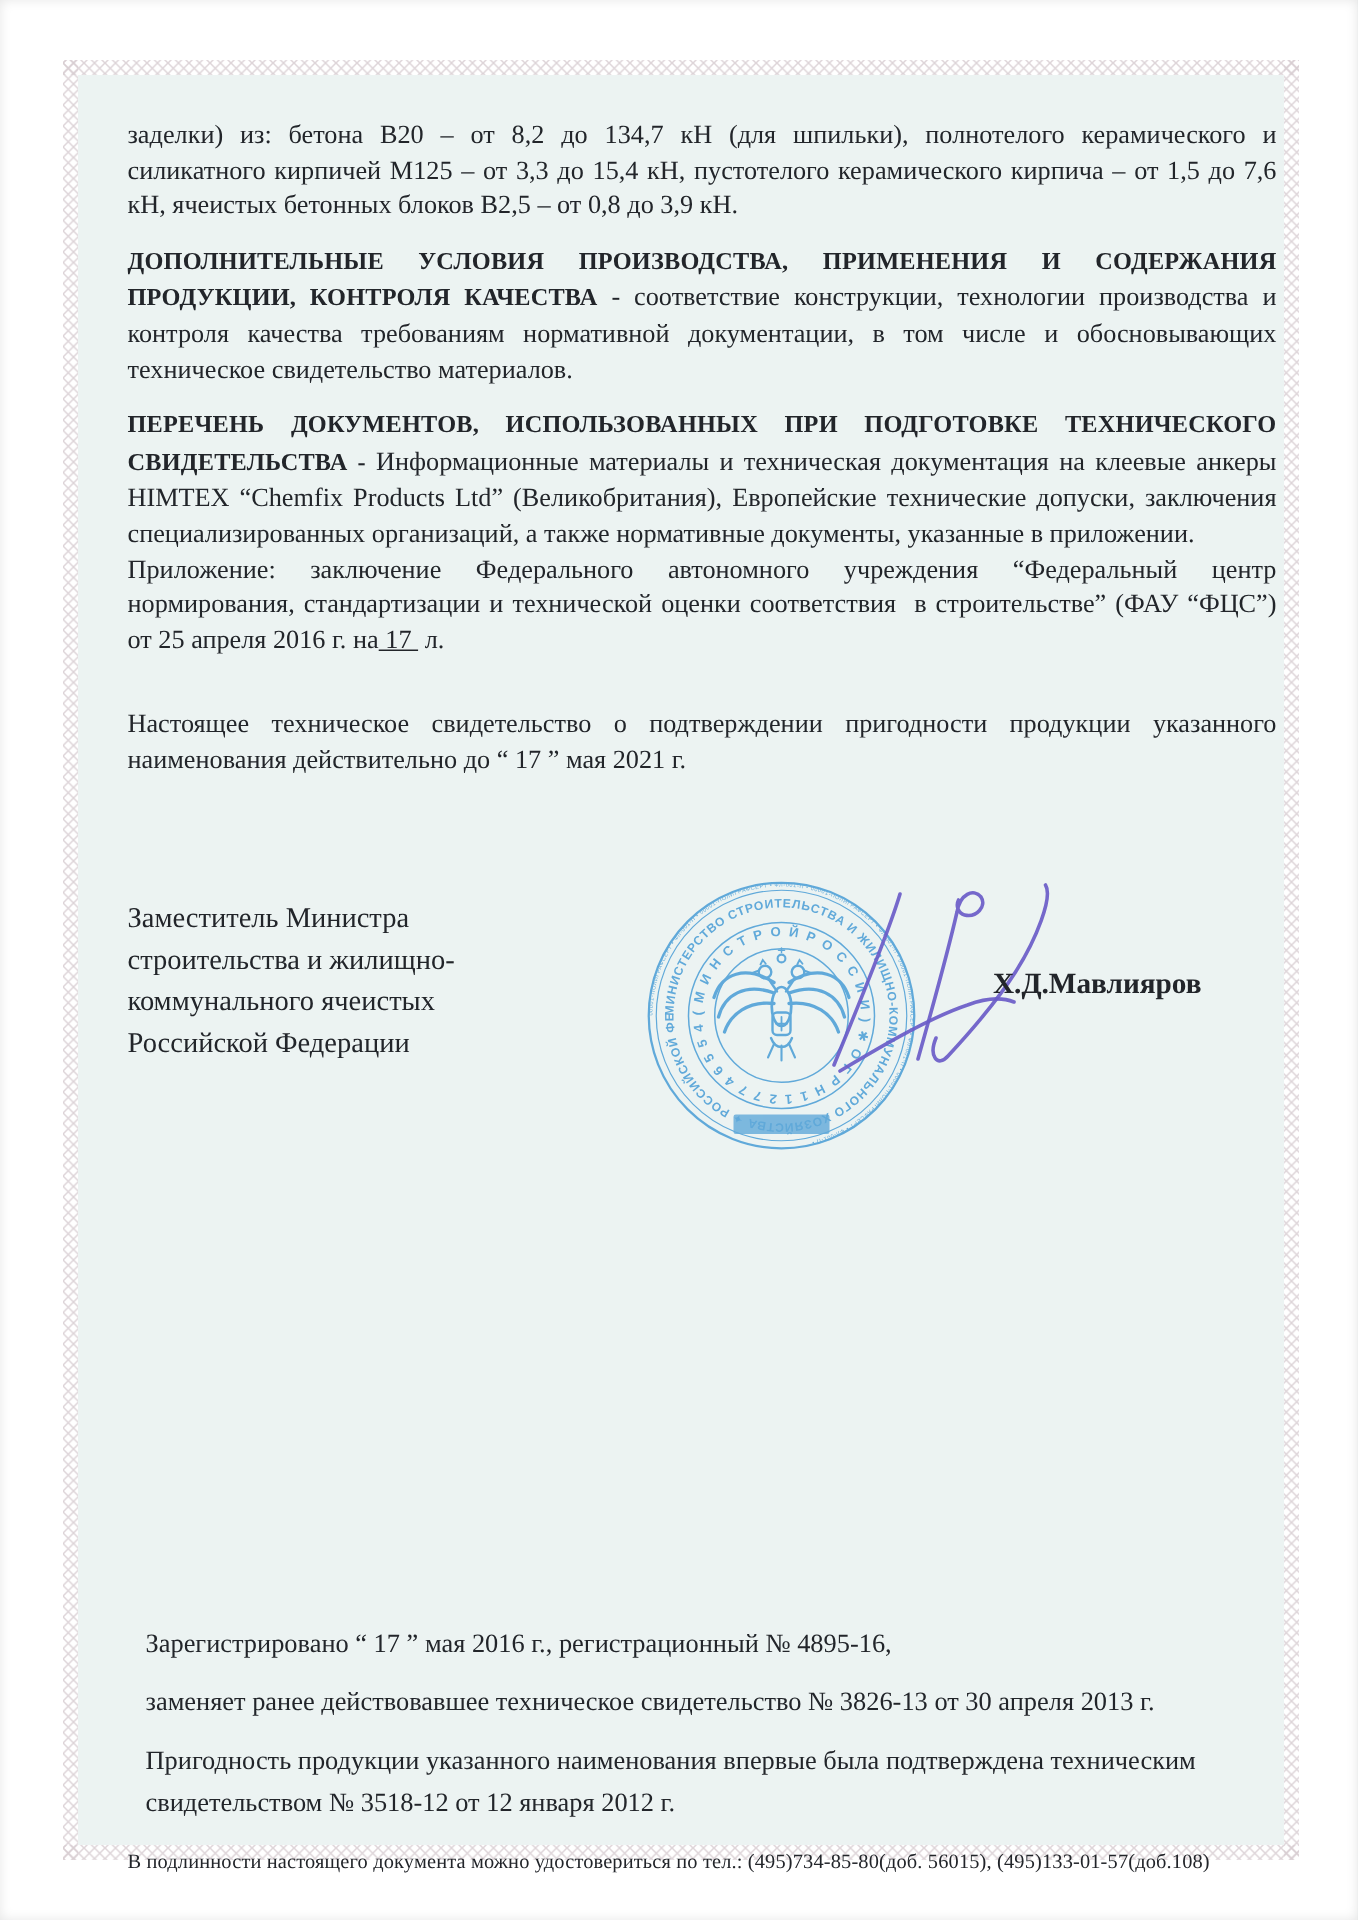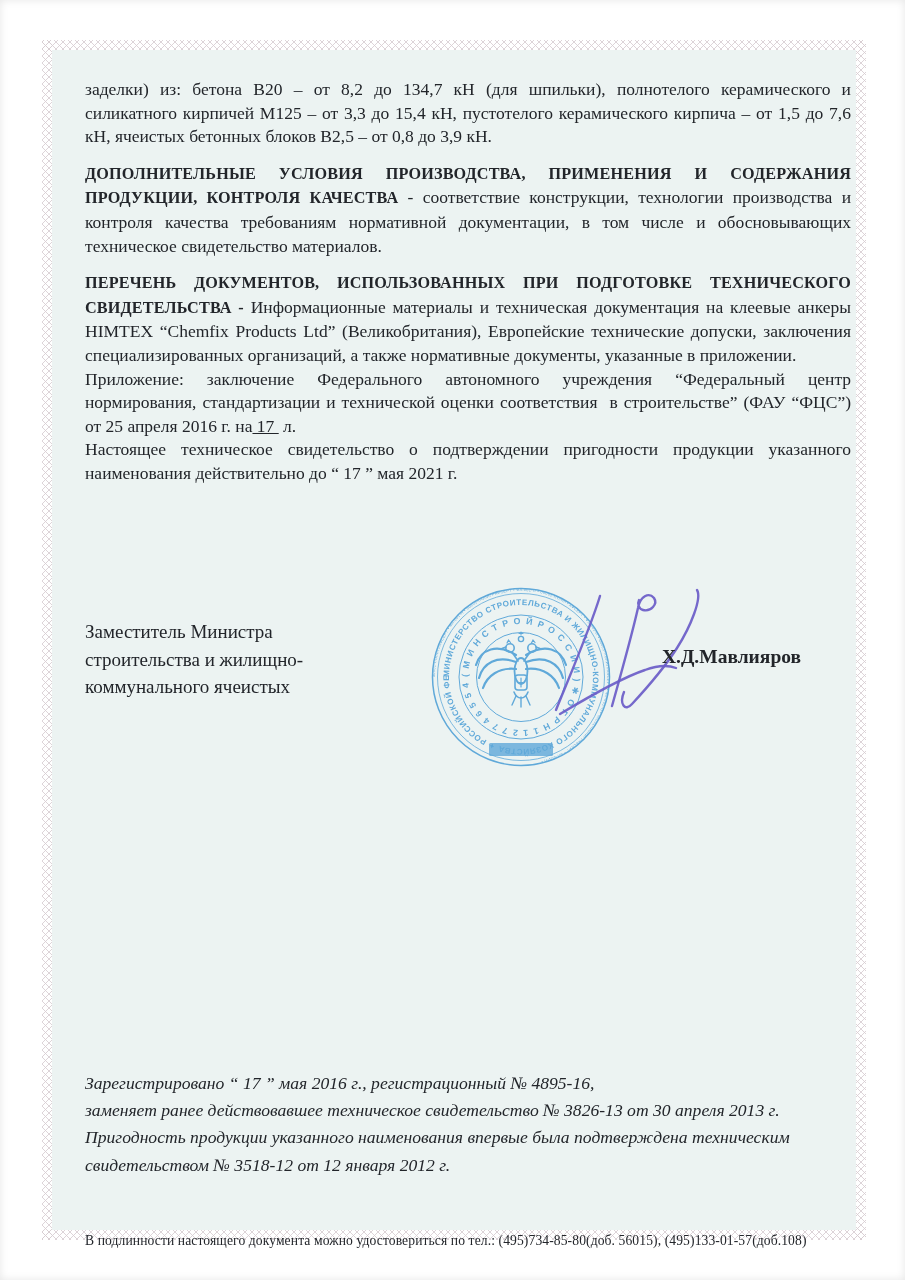--- a/index.html
+++ b/index.html
@@ -20,26 +20,26 @@
   .lattice-stroke{stroke:var(--border-lattice);}
 
   .doc-body{
     position:absolute;left:85px;top:78px;width:766px;
     font-size:17.5px;line-height:23.6px;text-align:justify;
   }
   .para{margin:0;}
   .space-none{margin-top:0;}
   .space-sm{margin-top:13px;}
   .space-md{}
-  .space-lg{}
+  .space-lg{margin-top:33px;}
   .run-bold{font-weight:bold;font-size:16.2px;letter-spacing:.15px;}
   .run-underline{text-decoration:underline;}
 
   .signer-title{
-    position:absolute;left:85px;top:618px;width:320px;
+    position:absolute;left:85px;top:599px;width:320px;
     font-size:19px;line-height:27.5px;
   }
   .signer-title div{white-space:nowrap;}
   .signer-name{
     position:absolute;left:662px;top:646px;font-size:19.5px;white-space:nowrap;font-weight:bold;
   }
 
   .stamp-svg{position:absolute;left:425px;top:575px;width:290px;height:218px;pointer-events:none;}
   .stamp-circle{stroke:var(--stamp-blue);fill:none;}
   .stamp-ring-text{fill:var(--stamp-blue);font-family:"Liberation Sans","DejaVu Sans",sans-serif;font-weight:bold;}
@@ -48,21 +48,21 @@
   .micro-ring{font-size:3.7px;letter-spacing:.4px;font-weight:normal;}
   .eagle-stroke{stroke:var(--stamp-blue);fill:none;stroke-linecap:round;}
   .stamp-bar{fill:var(--stamp-blue);opacity:.8;}
   .stamp-group{opacity:.88;}
   .signature-stroke{stroke:var(--signature-ink);fill:none;stroke-width:2.4;stroke-linecap:round;opacity:.92;}
 
   .reg-block{
     position:absolute;left:85px;top:1070px;width:772px;
     font-size:17.6px;line-height:27.2px;
   }
-  .reg-line{margin:0;font-style:italic;}
+  .reg-line{margin:12px;}
   .footer-note{
     position:absolute;left:85px;top:1232px;width:775px;
     font-size:13.6px;line-height:18px;letter-spacing:.1px;white-space:nowrap;
   }
 </style>
 </head>
 <body>
 
 <svg class="border-svg" width="905" height="1280" viewBox="0 0 905 1280">
   <defs>
@@ -82,20 +82,21 @@
     <p class="para space-sm"><span class="run-bold">ДОПОЛНИТЕЛЬНЫЕ УСЛОВИЯ ПРОИЗВОДСТВА, ПРИМЕНЕНИЯ И СОДЕРЖАНИЯ ПРОДУКЦИИ, КОНТРОЛЯ КАЧЕСТВА</span><span> - соответствие конструкции, технологии производства и контроля качества требованиям нормативной документации, в том числе и обосновывающих техническое свидетельство материалов.</span></p>
     <p class="para space-sm"><span class="run-bold">ПЕРЕЧЕНЬ ДОКУМЕНТОВ, ИСПОЛЬЗОВАННЫХ ПРИ ПОДГОТОВКЕ ТЕХНИЧЕСКОГО СВИДЕТЕЛЬСТВА -</span><span> Информационные материалы и техническая документация на клеевые анкеры HIMTEX “Chemfix Products Ltd” (Великобритания), Европейские технические допуски, заключения специализированных организаций, а также нормативные документы, указанные в приложении.</span></p>
     <p class="para space-md"><span>Приложение: заключение Федерального автономного учреждения “Федеральный центр нормирования, стандартизации и технической оценки соответствия&nbsp; в строительстве” (ФАУ “ФЦС”) от  25  апреля  2016 г. на</span><span class="run-underline">&nbsp;17&nbsp;</span><span> л.</span></p>
     <p class="para space-lg"><span>Настоящее техническое свидетельство о подтверждении пригодности продукции указанного наименования действительно до  “ 17 ”  мая  2021 г.</span></p>
   </div>
 
 <div class="signer-title">
     <div>Заместитель Министра</div>
     <div>строительства и жилищно-</div>
     <div>коммунального ячеистых</div>
+    <div>Российской Федерации</div>
   </div>
 
 <svg class="stamp-svg" viewBox="0 0 290 218">
   <defs>
     <path id="ring-outer-path" d="M 24 102 A 72 72 0 1 1 168 102 A 72 72 0 1 1 24 102"></path>
     <path id="ring-inner-path" d="M 43 102 A 53 53 0 1 1 149 102 A 53 53 0 1 1 43 102"></path>
     <path id="ring-micro-path" d="M 10 102 A 86 86 0 1 1 182 102 A 86 86 0 1 1 10 102"></path>
   </defs>
 
   <g class="stamp-group">

